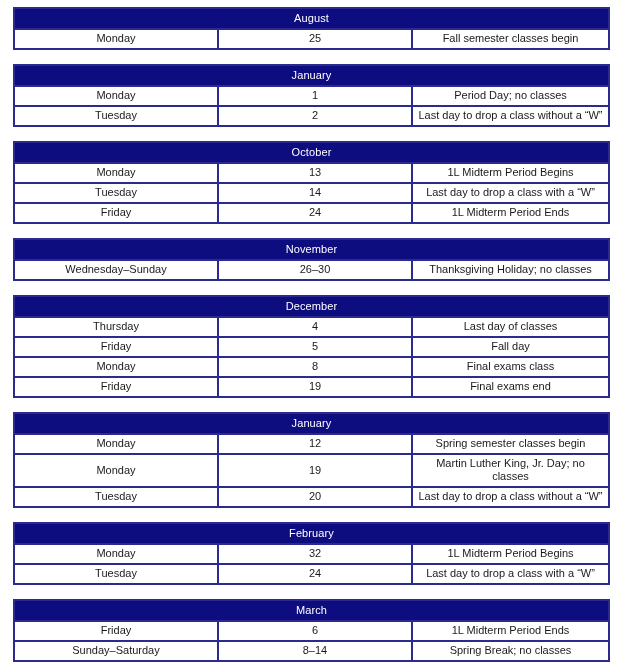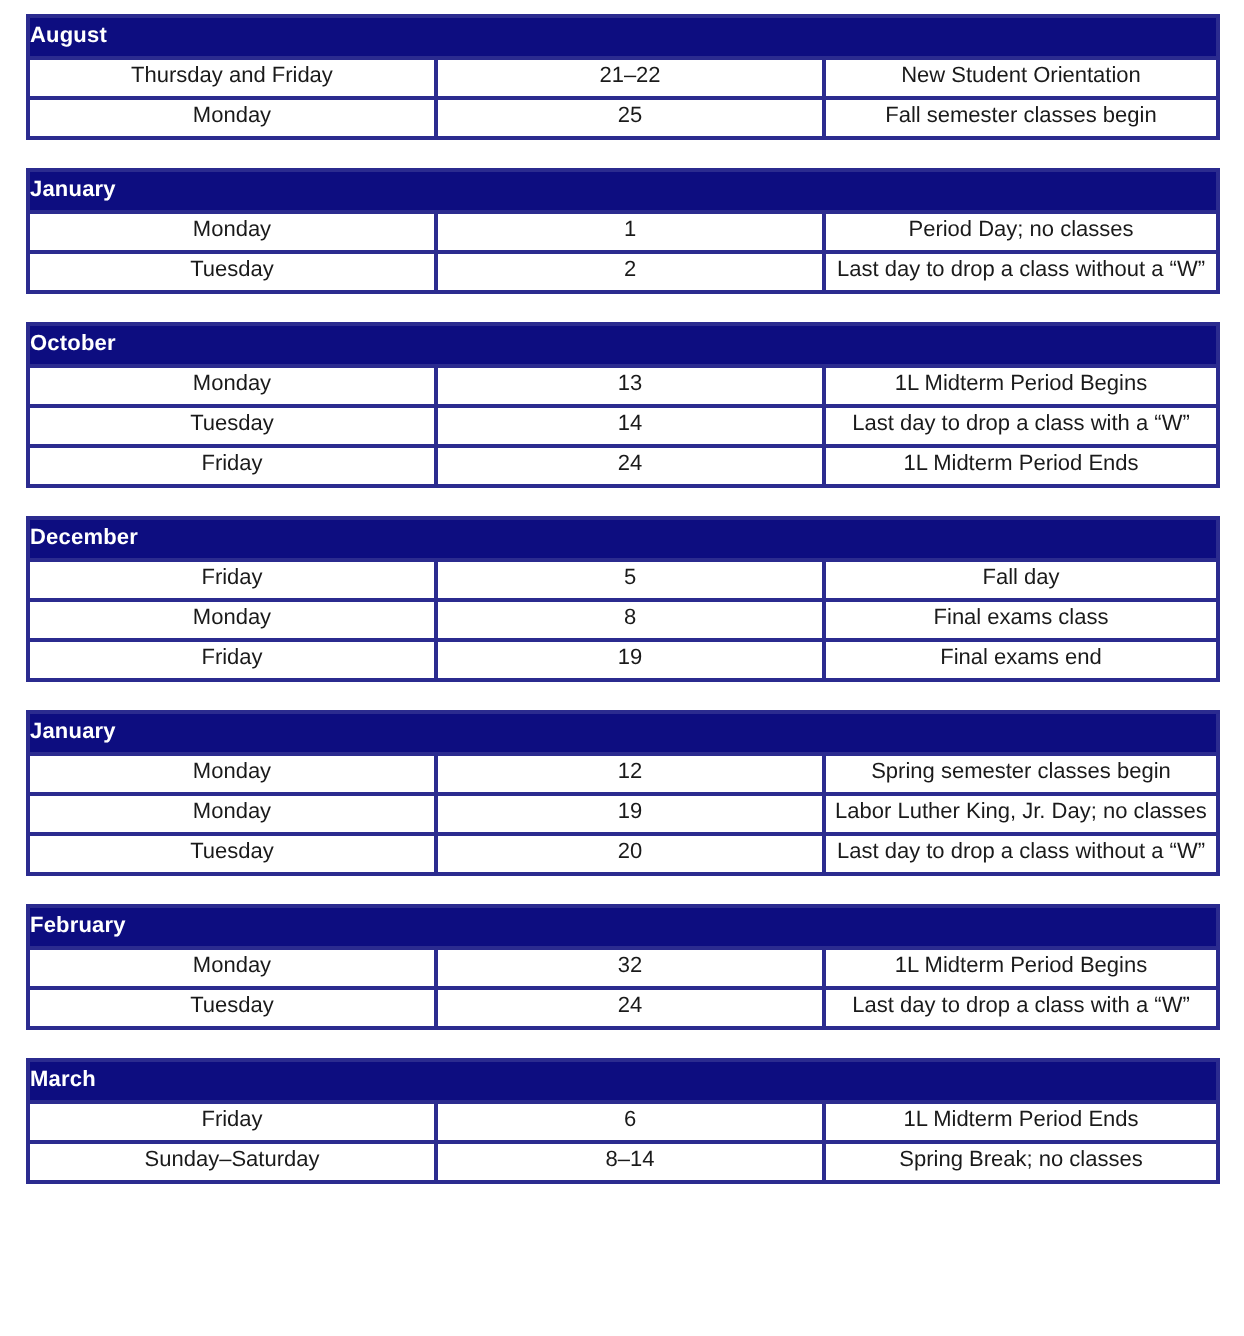--- a/index.html
+++ b/index.html
@@ -31,22 +31,22 @@
     border-right: 2px solid #2b2b8f;
     border-bottom: 2px solid #2b2b8f;
     background: #ffffff;
   }
   .month-table:last-child { margin-bottom: 0; }
 
   .month-header th {
     background: #0d0d80;
     color: #ffffff;
     font-size: 11px;
-    font-weight: bold;
-    text-align: left;
+    font-weight: normal;
+    text-align: center;
     letter-spacing: 0.1px;
     padding: 3px 0 4px 0;
     line-height: 12px;
     border: none;
   }
 
   .month-table td {
     font-size: 11px;
     line-height: 13px;
     text-align: center;
@@ -73,25 +73,20 @@
         <col class="col-date">
         <col class="col-event">
       </colgroup>
       <thead>
         <tr class="month-header">
           <th colspan="3">August</th>
         </tr>
       </thead>
       <tbody>
         <tr>
-          <td>Thursday and Friday</td>
-          <td>21–22</td>
-          <td>New Student Orientation</td>
-        </tr>
-        <tr>
           <td>Monday</td>
           <td>25</td>
           <td>Fall semester classes begin</td>
         </tr>
       </tbody>
     </table>
     <table class="month-table">
       <colgroup>
         <col class="col-day">
         <col class="col-date">
@@ -145,24 +140,48 @@
       </tbody>
     </table>
     <table class="month-table">
       <colgroup>
         <col class="col-day">
         <col class="col-date">
         <col class="col-event">
       </colgroup>
       <thead>
         <tr class="month-header">
+          <th colspan="3">November</th>
+        </tr>
+      </thead>
+      <tbody>
+        <tr>
+          <td>Wednesday–Sunday</td>
+          <td>26–30</td>
+          <td>Thanksgiving Holiday; no classes</td>
+        </tr>
+      </tbody>
+    </table>
+    <table class="month-table">
+      <colgroup>
+        <col class="col-day">
+        <col class="col-date">
+        <col class="col-event">
+      </colgroup>
+      <thead>
+        <tr class="month-header">
           <th colspan="3">December</th>
         </tr>
       </thead>
       <tbody>
+        <tr>
+          <td>Thursday</td>
+          <td>4</td>
+          <td>Last day of classes</td>
+        </tr>
         <tr>
           <td>Friday</td>
           <td>5</td>
           <td>Fall day</td>
         </tr>
         <tr>
           <td>Monday</td>
           <td>8</td>
           <td>Final exams class</td>
         </tr>
@@ -186,21 +205,21 @@
       </thead>
       <tbody>
         <tr>
           <td>Monday</td>
           <td>12</td>
           <td>Spring semester classes begin</td>
         </tr>
         <tr>
           <td>Monday</td>
           <td>19</td>
-          <td>Labor Luther King, Jr. Day; no classes</td>
+          <td>Martin Luther King, Jr. Day; no classes</td>
         </tr>
         <tr>
           <td>Tuesday</td>
           <td>20</td>
           <td>Last day to drop a class without a “W”</td>
         </tr>
       </tbody>
     </table>
     <table class="month-table">
       <colgroup>

